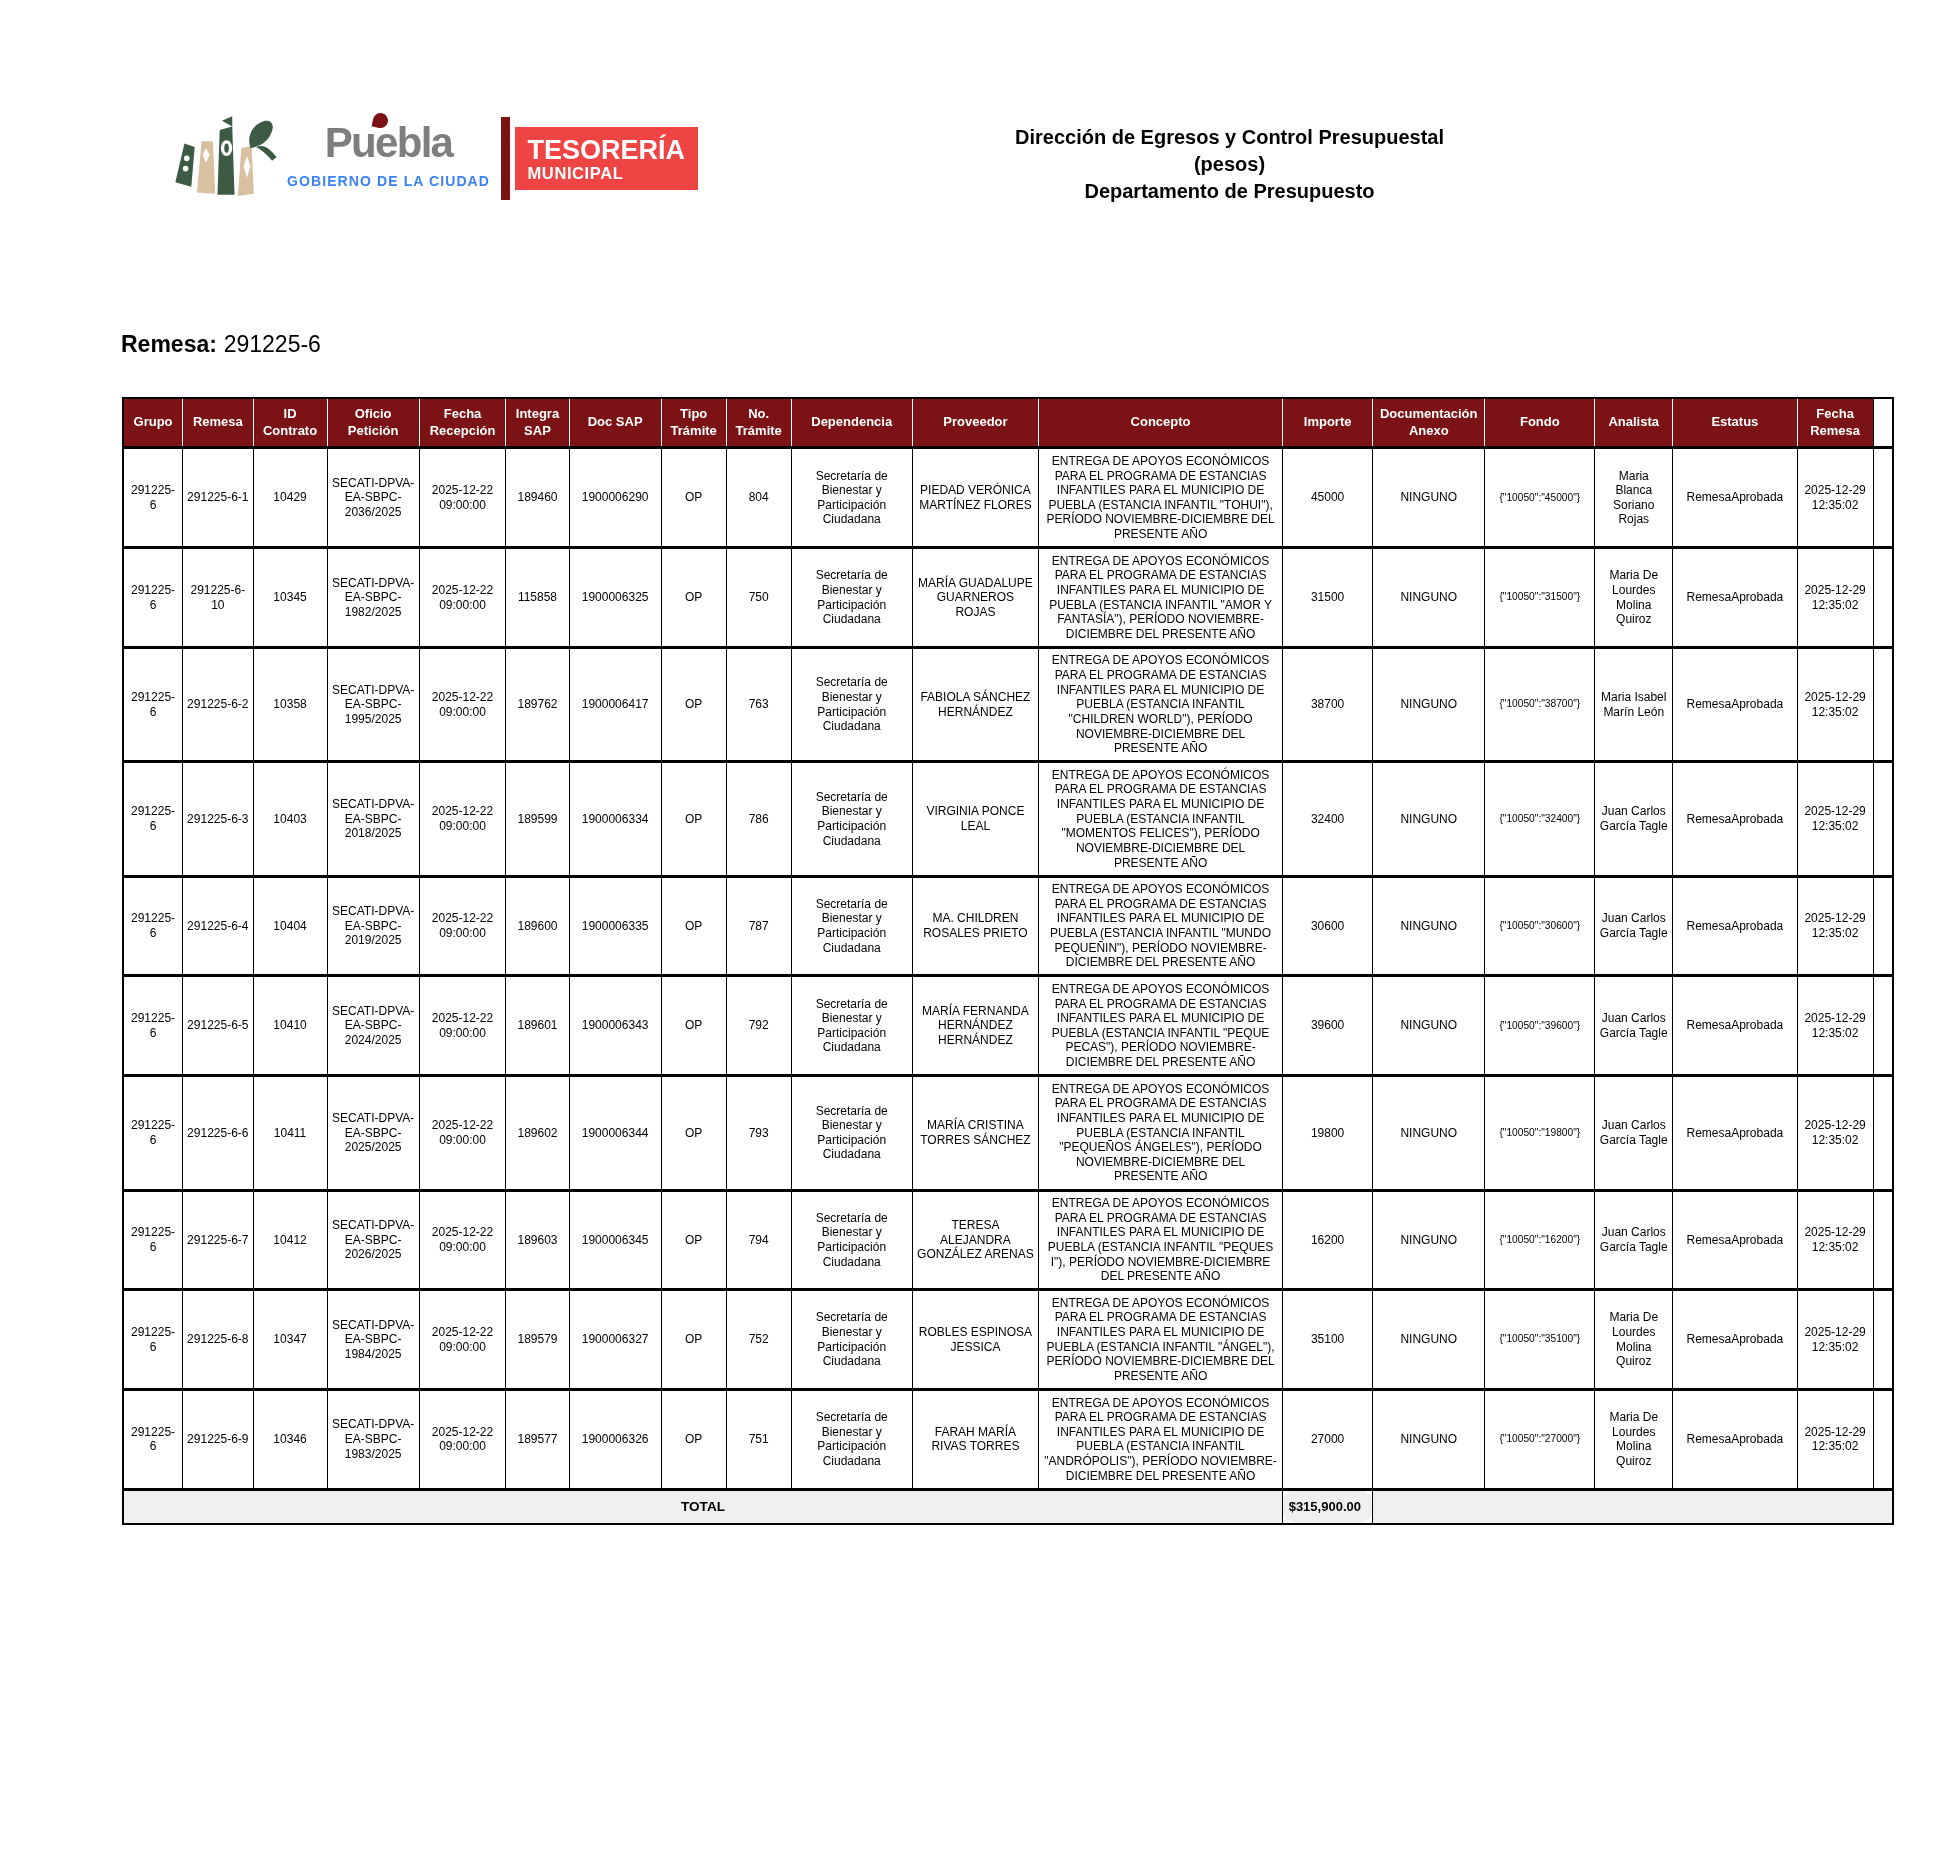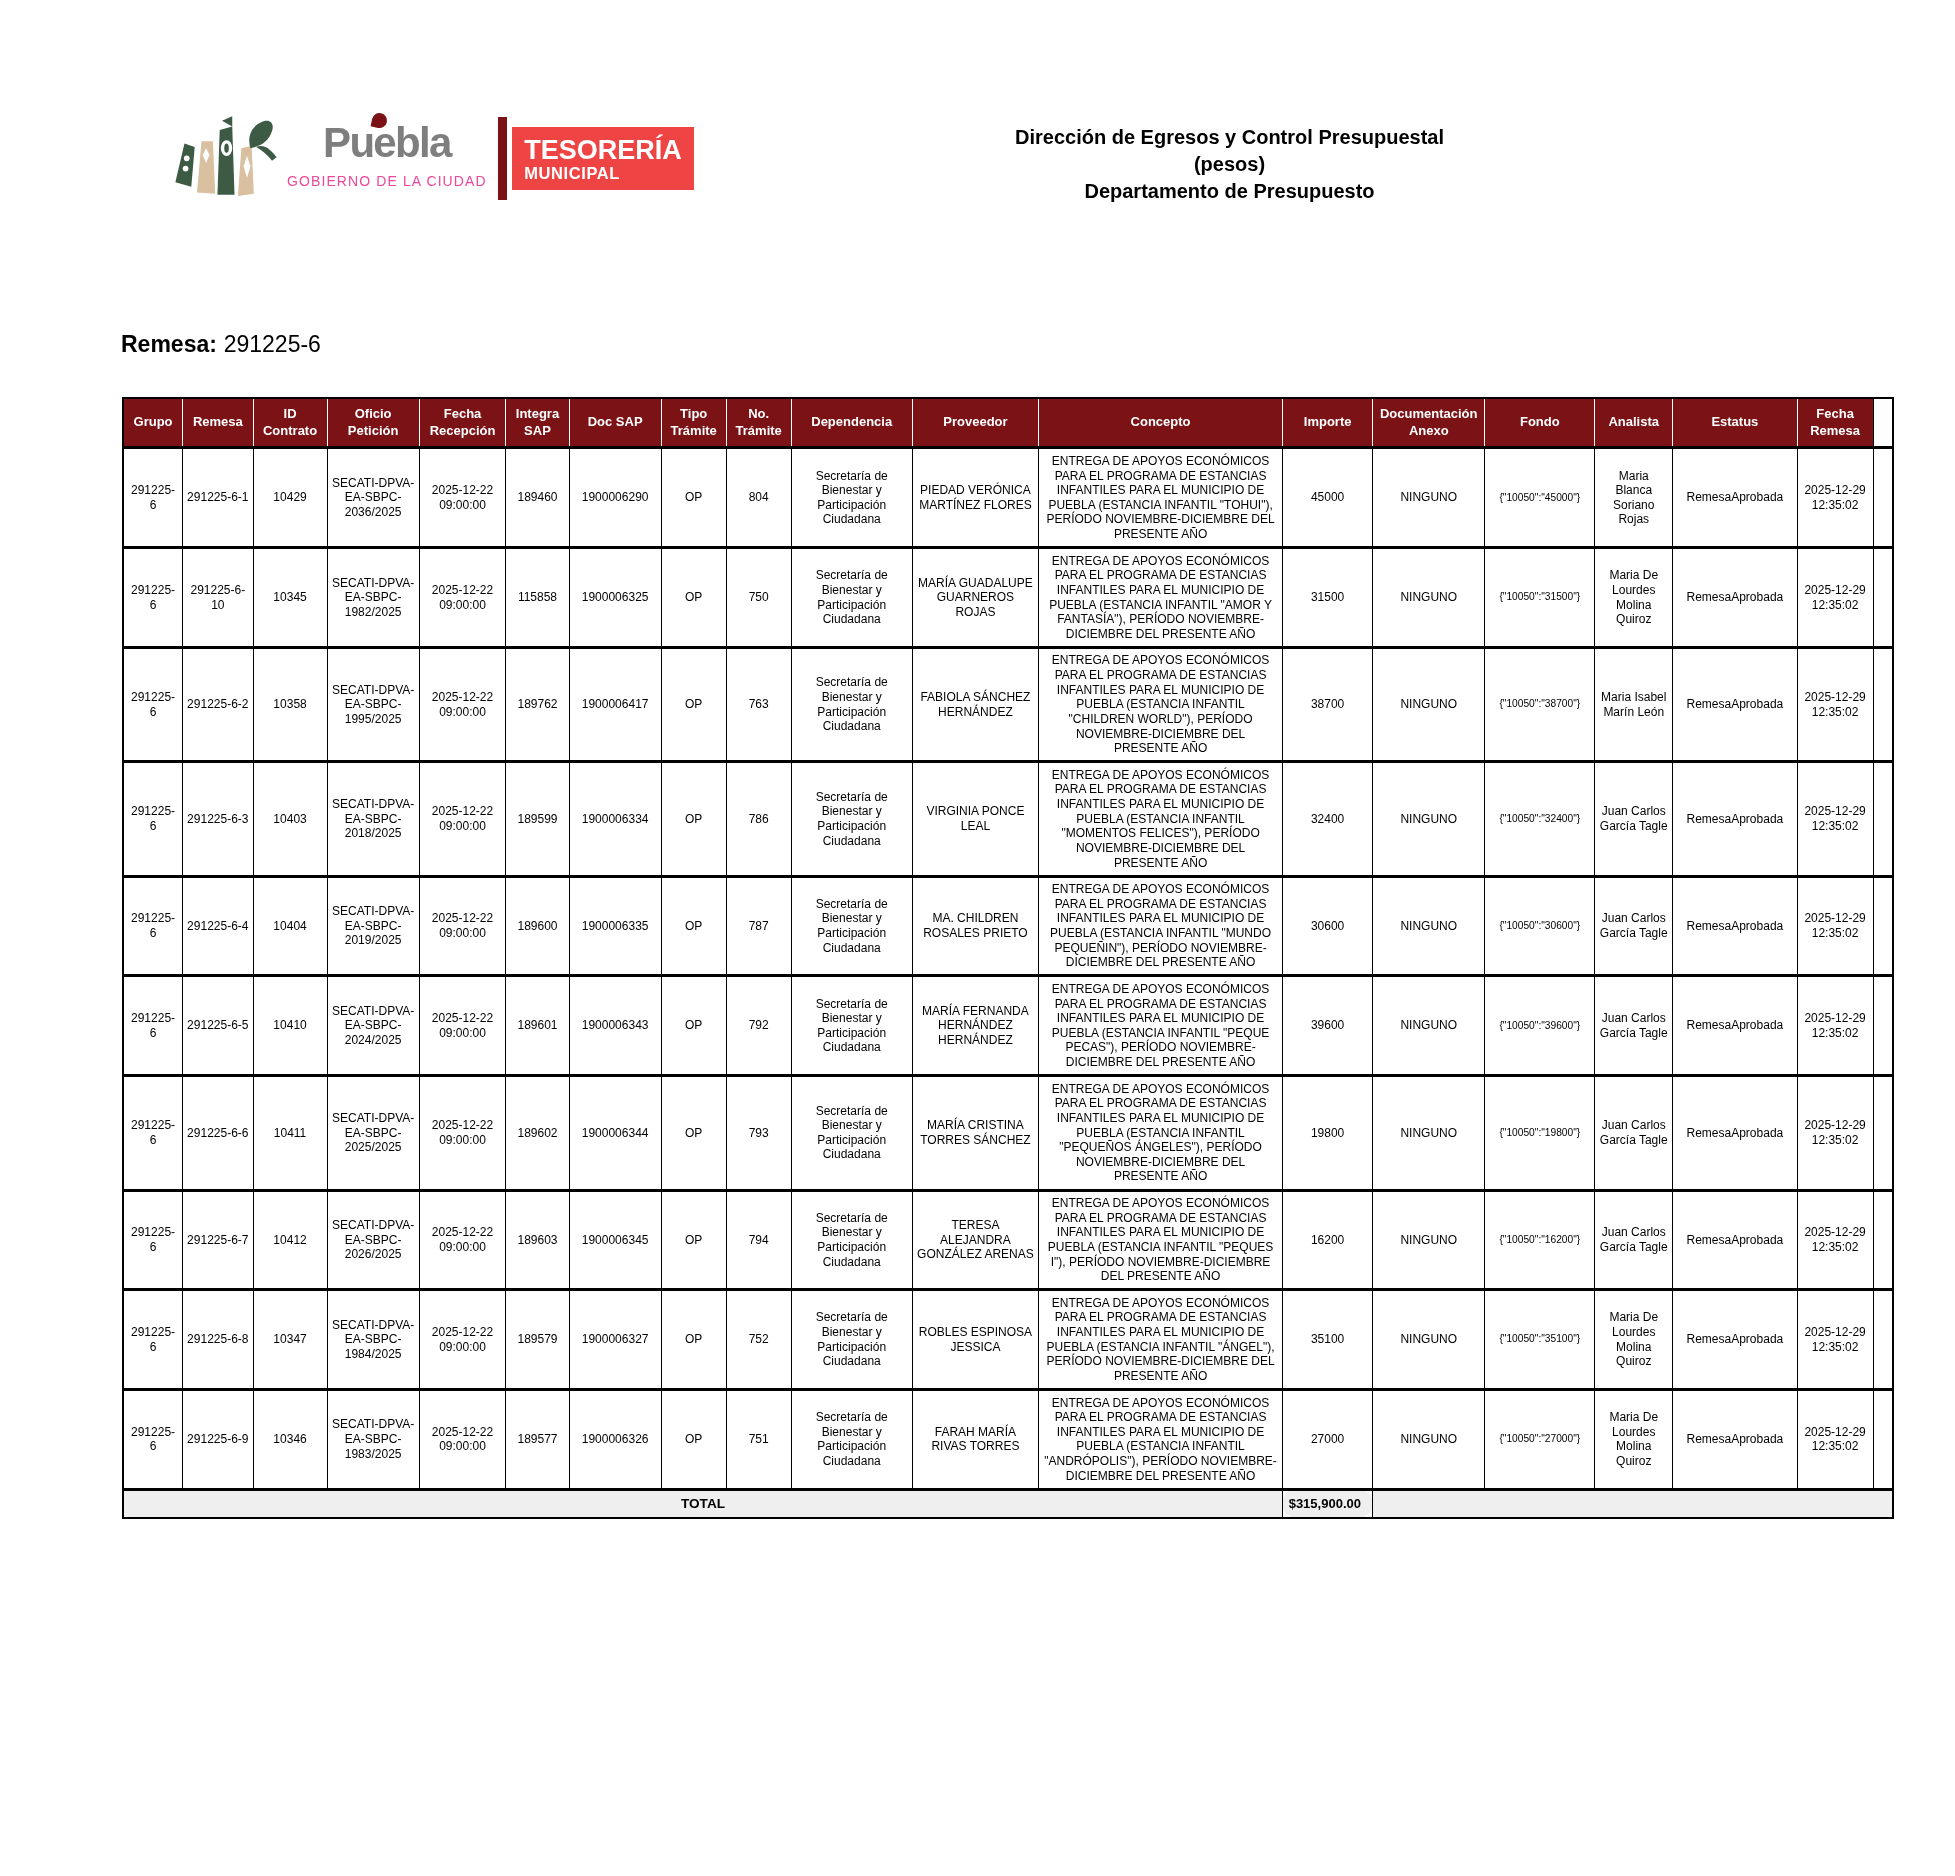--- a/index.html
+++ b/index.html
@@ -5,21 +5,21 @@
   * { margin:0; padding:0; box-sizing:border-box; }
   body { background:#ffffff; font-family:"Liberation Sans", sans-serif; }
   .page { position:relative; width:1955px; min-height:1877px; background:#ffffff; }
 
   
   .logo { position:absolute; left:165px; top:114px; display:flex; align-items:flex-start; }
   .logo-icon { width:114px; height:91px; flex:0 0 auto; }
   .brand-text { margin-left:8px; display:flex; flex-direction:column; align-items:center; }
   .brand-name { font-size:42px; font-weight:bold; color:#7e7e7e; line-height:57px; letter-spacing:-1.7px; position:relative; }
   .brand-accent { position:absolute; top:-1.1px; right:64px; width:14.8px; height:14.8px; background:#7a1216; border-radius:50% 50% 50% 0; transform:rotate(12deg); }
-  .brand-sub { font-size:14px; font-weight:normal; color:#ec4899; letter-spacing:1.1px; margin-top:2.3px; white-space:nowrap; }
+  .brand-sub { font-size:14px; font-weight:bold; color:#3b82f6; letter-spacing:1.1px; margin-top:2.3px; white-space:nowrap; }
   .badge { display:flex; align-items:center; margin-left:11.4px; margin-top:3.4px; }
   .badge-bar { width:8.5px; height:83px; background:#7a1216; margin-right:5.1px; }
   .badge-box { background:#ef4444; color:#ffffff; padding:9px 12.5px 8px 12.5px; }
   .badge-line1 { font-size:27px; font-weight:bold; line-height:28px; letter-spacing:0px; }
   .badge-line2 { font-size:16.5px; font-weight:bold; line-height:18px; letter-spacing:0.6px; }
 
   .doc-title { position:absolute; left:852px; top:124px; width:755px; text-align:center;
                font-size:20px; font-weight:bold; line-height:27px; color:#000000; }
 
   .remesa-line { position:absolute; left:121px; top:331px; font-size:23px; color:#000000; }
@@ -36,21 +36,21 @@
   th:first-child { border-left:none; }
   th.spacer { background:#ffffff; border-left:1.1px solid #000000; }
 
   td { font-size:12px; color:#000000; line-height:1.22; text-align:center; vertical-align:middle;
        padding:4.5px 4px; border-left:1.1px solid #000000; border-bottom:3.4px solid #000000;
        word-wrap:break-word; overflow-wrap:break-word; }
   td:first-child { border-left:none; }
   td.col-fondo { font-size:10.2px; }
   td.spacer { padding:0; }
 
-  tr.total-row td { background:#efefef; border-bottom:none; height:29px; }
+  tr.total-row td { background:#efefef; border-bottom:none; height:35px; }
   td.total-label { font-size:13.6px; font-weight:bold; text-align:center; }
   td.total-amount { background:#ffffff; font-size:13px; font-weight:bold; text-align:left; padding-left:5.7px;border-radius:16px; }
 </style>
 </head>
 <body>
 
 <div class="page">
 
   <div class="logo">
     <svg class="logo-icon" viewBox="0 0 200 160" xmlns="http://www.w3.org/2000/svg">

